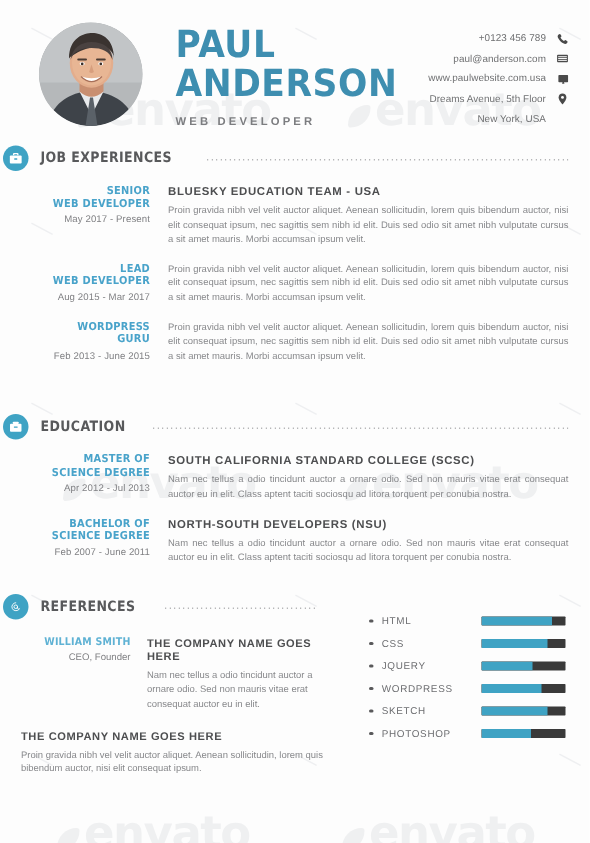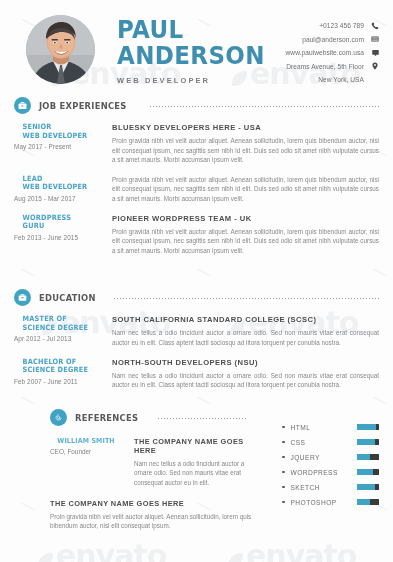--- a/index.html
+++ b/index.html
@@ -126,21 +126,21 @@
     flex: 0 0 auto;
     display: flex; align-items: center; justify-content: center;
   }
   .c-ico svg { width: 8px; height: 8px; fill: #4a4a4a; display: block; }
   .c-spacer { width: 8px; flex: 0 0 auto; }
 
   
   .sec {
     display: flex;
     align-items: center;
-    padding-left: 14px;
+    padding-left: 2px;
     margin-bottom: 0px;
     position: relative;
     z-index: 10;
   }
   .sec-ico {
     width: 17px; height: 17px;
     border-radius: 50%;
     background: #3fa3c4;
     display: flex; align-items: center; justify-content: center;
     flex: 0 0 auto;
@@ -173,21 +173,21 @@
   
   .entries { padding: 0 14px 0 14px; position: relative; z-index: 10; }
   .entry {
     display: flex;
     margin-top: 10px;
   }
   .entry:first-child { margin-top: 9px; }
   .e-left {
     width: 98px;
     flex: 0 0 98px;
-    text-align: left;
+    text-align: right;
     padding-right: 12px;
   }
   .e-pos {
     font-family: "DejaVu Sans", sans-serif;
     font-weight: 700;
     font-size: 7.3px;
     color: #49a3ca;
     line-height: 8.5px;
     letter-spacing: 0.2px;
     transform: scaleX(0.9);
@@ -214,28 +214,28 @@
     letter-spacing: 0.02px;
     text-align: justify;
   }
 
   
   .bottom {
     display: flex;
     position: relative;
     z-index: 10;
   }
-  .col-left { width: 224px; flex: 0 0 224px; margin-left: 36px; }
+  .col-left { width: 224px; flex: 0 0 224px; }
   .col-right { flex: 1 1 auto; }
 
   .col-right .sec { padding-left: 8px; }
   .col-right .sec-dots { margin-right: 14px; }
 
   .ref-entry { display: flex; margin-top: 11px; padding: 0 0 0 14px; }
-  .ref-left { width: 84px; flex: 0 0 84px; text-align: left; padding-right: 11px; }
+  .ref-left { width: 84px; flex: 0 0 84px; text-align: right; padding-right: 11px; }
   .ref-name {
     font-family: "DejaVu Sans", sans-serif;
     font-weight: 700;
     font-size: 7px;
     color: #5fb2d4;
     letter-spacing: 0.15px;
     transform: scaleX(0.9);
     transform-origin: right center;
   }
   .ref-role { margin-top: 3px; font-size: 6.4px; color: #808184; }
@@ -421,21 +421,21 @@
   </div>
 
   <div class="entries">
     <div class="entry">
       <div class="e-left">
         <div class="e-pos">SENIOR</div>
         <div class="e-pos">WEB DEVELOPER</div>
         <div class="e-date">May 2017 - Present</div>
       </div>
       <div class="e-right">
-        <div class="e-title">BLUESKY DEVELOPERS HERE - USA</div>
+        <div class="e-title">BLUESKY EDUCATION TEAM - USA</div>
         <div class="e-body">Proin gravida nibh vel velit auctor aliquet. Aenean sollicitudin, lorem quis bibendum auctor, nisi elit consequat ipsum, nec sagittis sem nibh id elit. Duis sed odio sit amet nibh vulputate cursus a sit amet mauris. Morbi accumsan ipsum velit.</div>
       </div>
     </div>
 
     <div class="entry">
       <div class="e-left">
         <div class="e-pos">LEAD</div>
         <div class="e-pos">WEB DEVELOPER</div>
         <div class="e-date">Aug 2015 - Mar 2017</div>
       </div>
@@ -444,21 +444,20 @@
       </div>
     </div>
 
     <div class="entry">
       <div class="e-left">
         <div class="e-pos">WORDPRESS</div>
         <div class="e-pos">GURU</div>
         <div class="e-date">Feb 2013 - June 2015</div>
       </div>
       <div class="e-right">
-        <div class="e-title">PIONEER WORDPRESS TEAM - UK</div>
         <div class="e-body">Proin gravida nibh vel velit auctor aliquet. Aenean sollicitudin, lorem quis bibendum auctor, nisi elit consequat ipsum, nec sagittis sem nibh id elit. Duis sed odio sit amet nibh vulputate cursus a sit amet mauris. Morbi accumsan ipsum velit.</div>
       </div>
     </div>
   </div>
 
   <div class="sec" style="margin-top:34px;">
     <span class="sec-ico">
       <svg viewBox="0 0 16 16">
           <rect x="1.2" y="4.4" width="13.6" height="9.4" rx="1.2"></rect>
           <rect x="4.6" y="2" width="6.8" height="2.6" rx="0.8"></rect>

